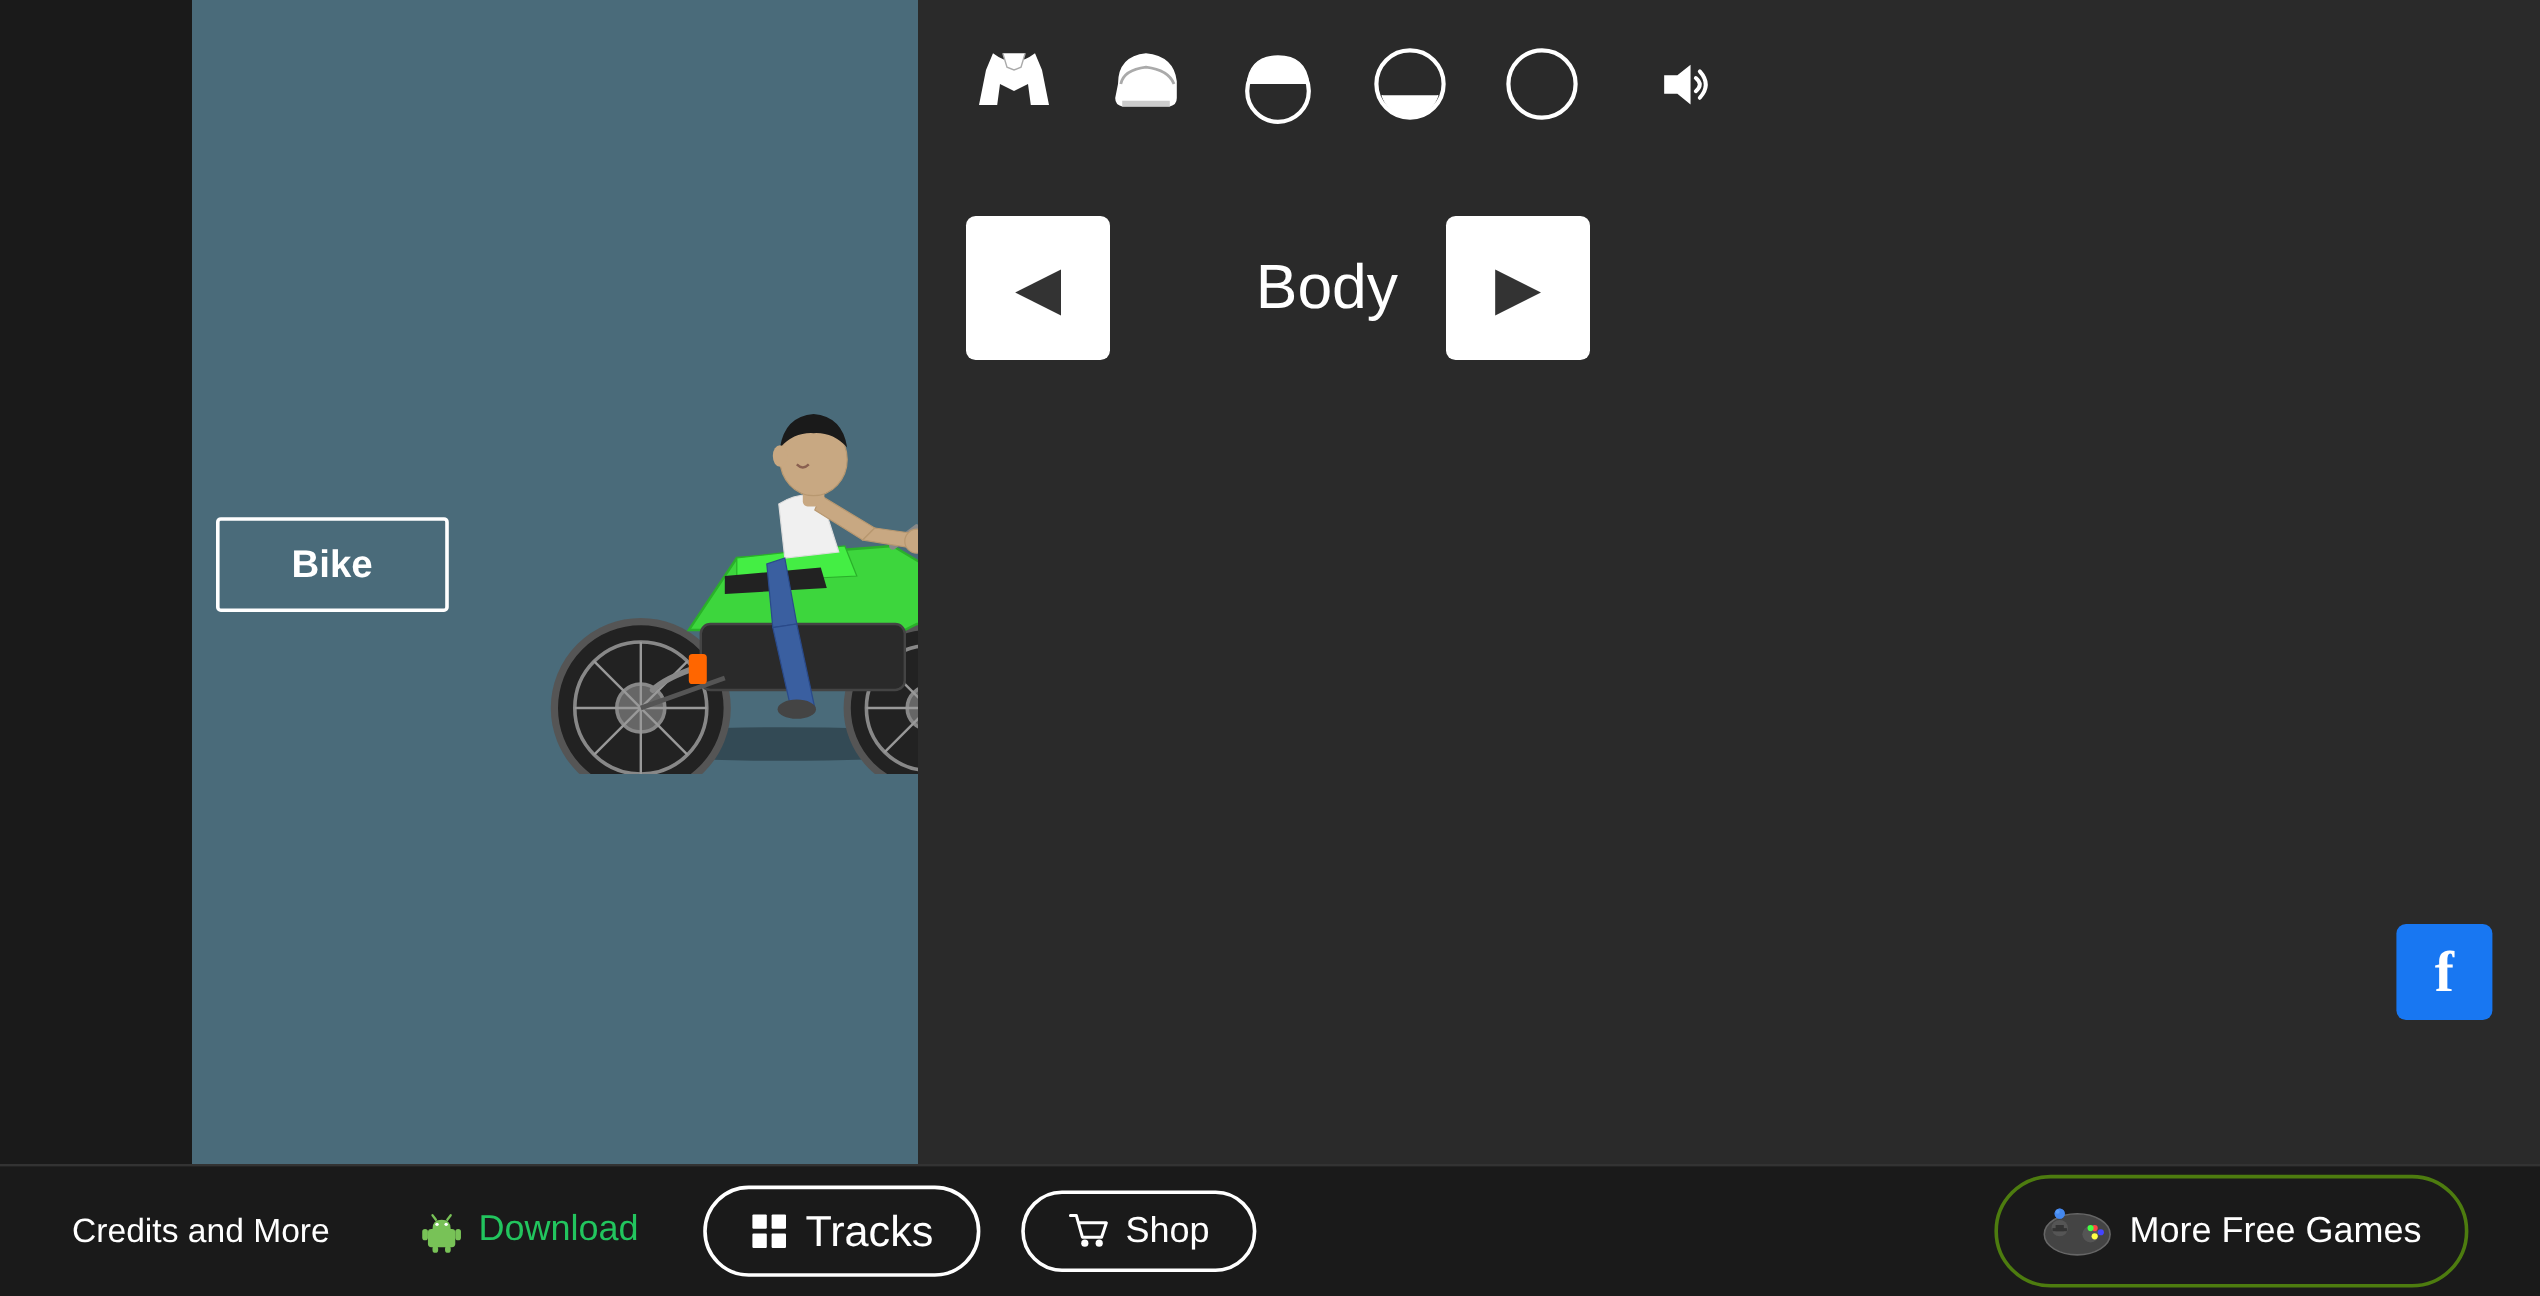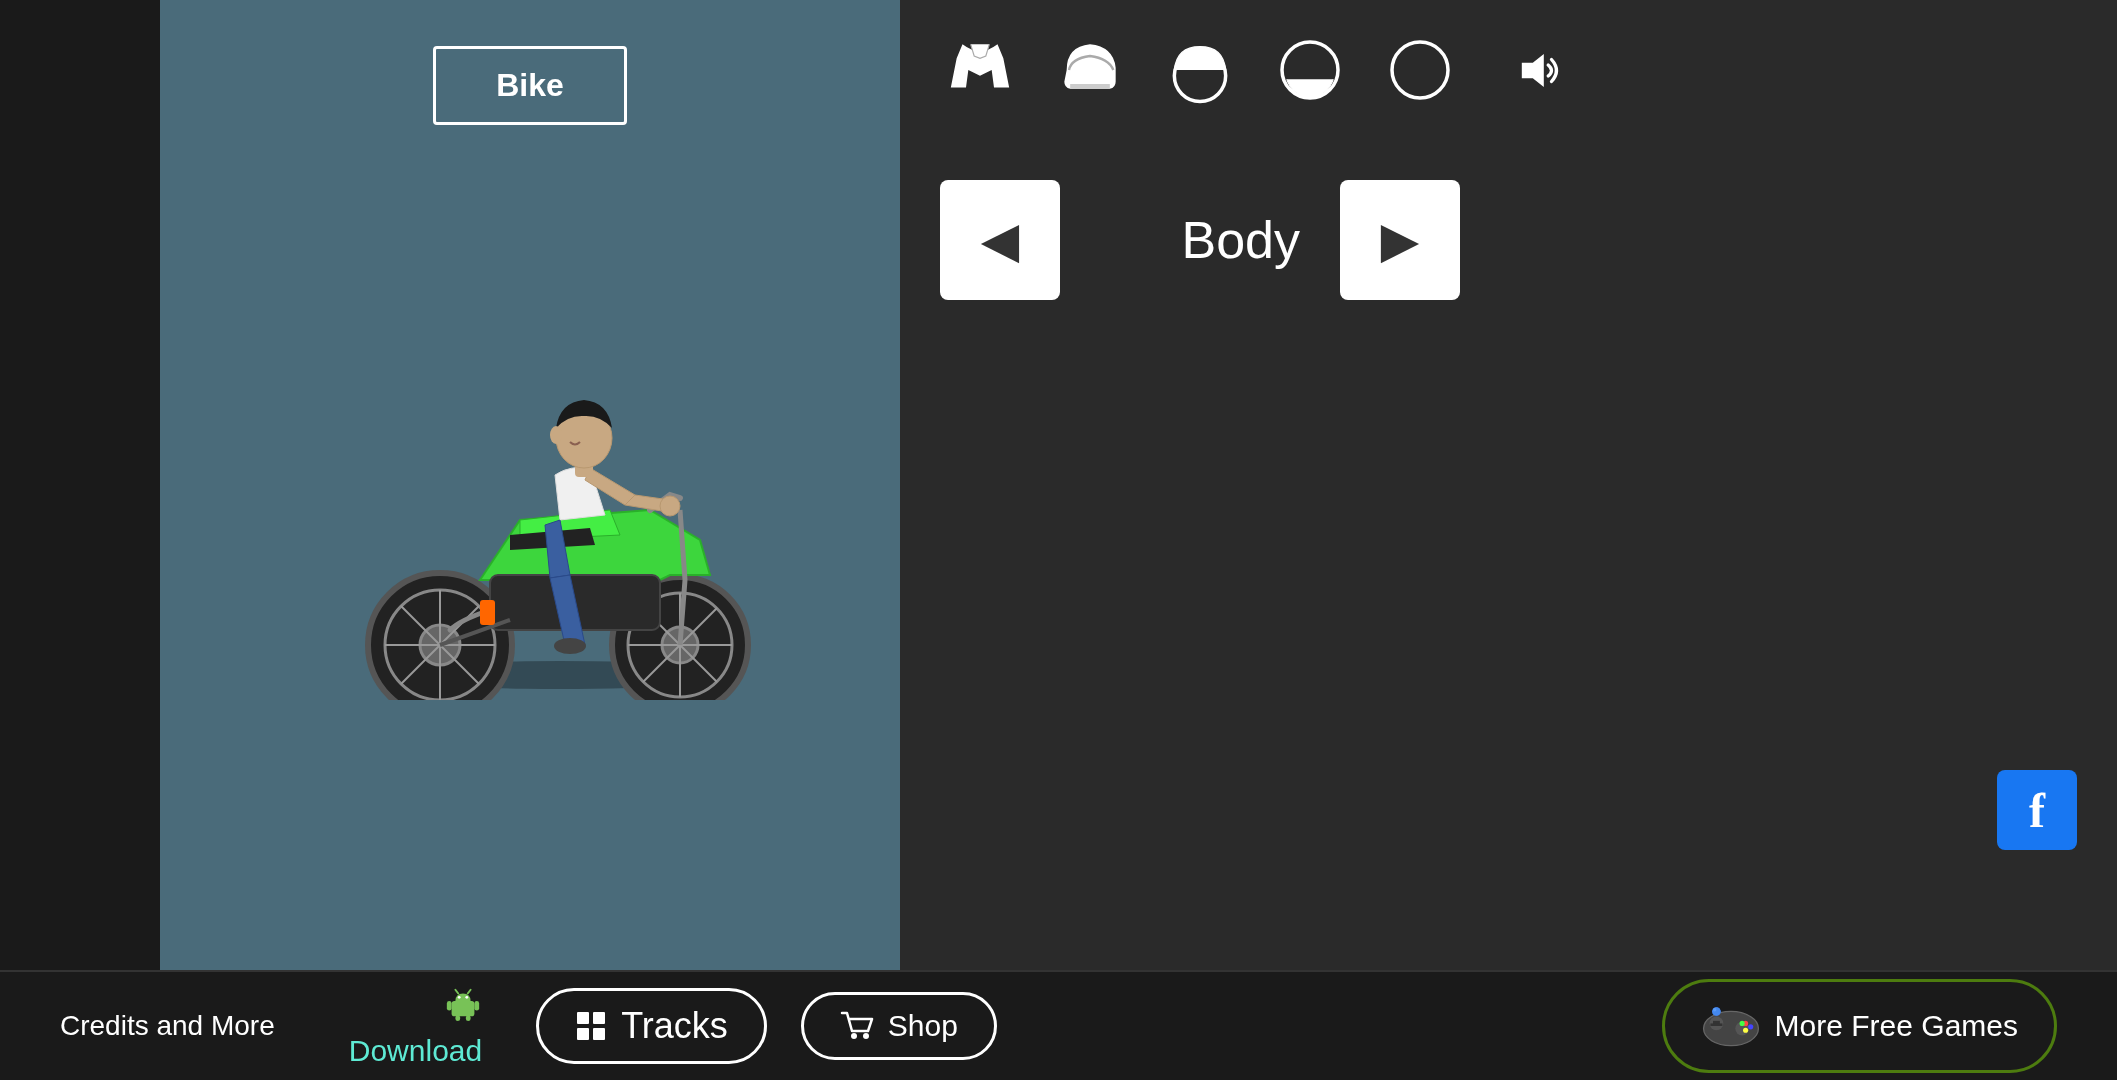--- a/index.html
+++ b/index.html
@@ -18,24 +18,24 @@
       flex: 1;
       background: #2a2a2a;
     }
 
     .left-panel {
       width: 160px;
       background: #1a1a1a;
     }
 
     .center-panel {
-      width: 740px;
+      width: 605px;
       background: #4a6b7a;
       display: flex;
-      flex-direction: column;
+      flex-direction: row;
       align-items: center;
       padding: 46px 20px;
       position: relative;
     }
 
     .tab-buttons {
       display: flex;
       gap: 20px;
       margin-bottom: 30px;
     }
@@ -164,29 +164,28 @@
 
     .credits-text {
       color: white;
       font-size: 28px;
       white-space: nowrap;
       margin-right: 20px;
     }
 
     .download-btn {
       display: flex;
-      align-items: flex-end;
+      align-items: flex-start;
       gap: 12px;
-      color: #5eead4;
+      color: #22c55e;
       font-size: 30px;
       cursor: pointer;
       background: transparent;
       border: none;
       padding: 10px 20px;
-      flex-direction: column;
     }
 
     .android-icon {
       width: 38px;
       height: 38px;
     }
 
     .tracks-btn {
       display: flex;
       align-items: center;

